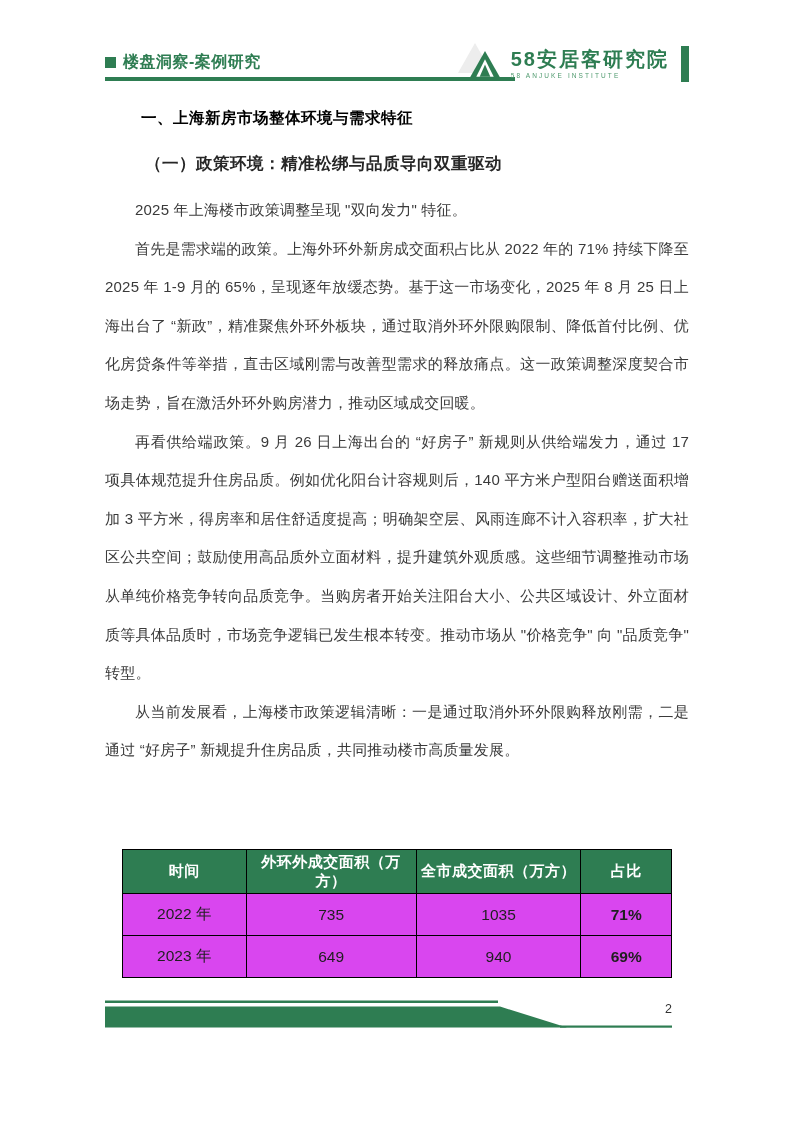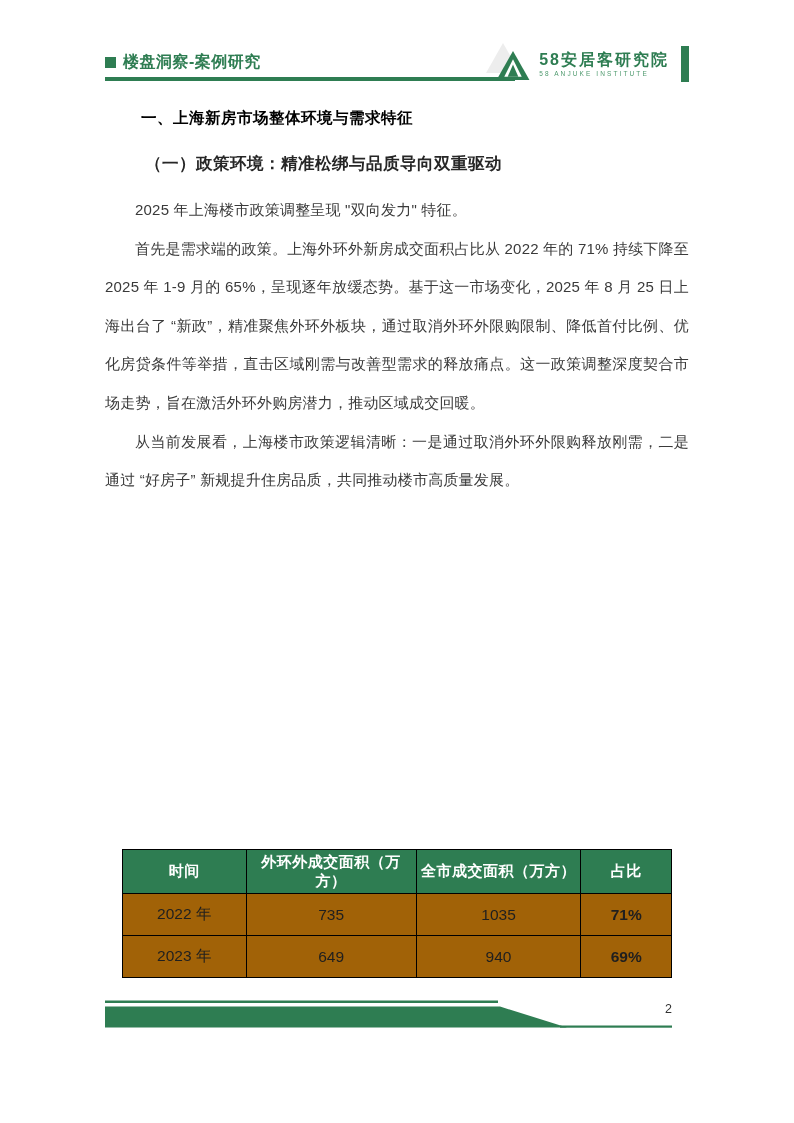--- a/index.html
+++ b/index.html
@@ -20,21 +20,21 @@
   .logo-area { position:absolute; right:0; top:0; display:flex; align-items:center; }
   .logo-mark { position:relative; width:38px; height:33px; margin-right:6px; }
   .logo-shadow {
     position:absolute; left:-9px; top:-5px;
     width:0; height:0;
     border-left:17px solid transparent; border-right:17px solid transparent;
     border-bottom:30px solid #ededed;
   }
   .logo-svg { position:absolute; left:0; top:2px; }
   .logo-text { display:flex; flex-direction:column; line-height:1.1; }
-  .logo-name { color:#2E7D52; font-size:16px; font-weight:bold; letter-spacing:2px; }
+  .logo-name { color:#2E7D52; font-size:20px; font-weight:bold; letter-spacing:2px; }
   .logo-sub { color:#4f9a6e; font-size:6.5px; letter-spacing:2.1px; margin-top:2px; }
   .logo-bar { width:8px; height:36px; background:#2E7D52; margin-left:12px; }
 
   
   .content { position:absolute; top:108px; left:105px; width:584px; color:#3A3A3A; }
   .h1 {
     font-size:15.5px; font-weight:bold; color:#000000;
     margin-left:36px; letter-spacing:0.5px;
   }
   .h2 {
@@ -52,21 +52,21 @@
   table.data { border-collapse:collapse; width:550px; table-layout:fixed;border-radius:9px; }
   table.data col.c1 { width:22.5%; } table.data col.c2 { width:31%; }
   table.data col.c3 { width:30%; }  table.data col.c4 { width:16.5%; }
   table.data th, table.data td {
     border:1.5px solid #000; text-align:center; vertical-align:middle;
   }
   table.data th {
     background:#2E7D52; color:#ffffff; font-size:15px; font-weight:bold;
     height:44px; letter-spacing:0.5px;
   }
-  table.data td { height:42px; font-size:15.5px; color:#1f1f1f; background:#a16207; }
+  table.data td { height:42px; font-size:15.5px; color:#1f1f1f; background:#d946ef; }
   table.data td:last-child { font-weight:bold; }
 
   
   .footer-ribbon { position:absolute; left:105px; top:1000px; }
   .page-number { position:absolute; right:122px; top:1002px; font-size:12.5px; color:#333; }
 </style>
 </head>
 <body>
 
 <div class="page">
@@ -95,20 +95,21 @@
     </div>
   </div>
 
   <div class="content">
     <div class="h1">一、上海新房市场整体环境与需求特征</div>
     <div class="h2">（一）政策环境：精准松绑与品质导向双重驱动</div>
 
     <div class="paragraphs">
         <p>2025 年上海楼市政策调整呈现 "双向发力" 特征。</p>
         <p>首先是需求端的政策。上海外环外新房成交面积占比从 2022 年的 71% 持续下降至 2025 年 1-9 月的 65%，呈现逐年放缓态势。基于这一市场变化，2025 年 8 月 25 日上海出台了 “新政”，精准聚焦外环外板块，通过取消外环外限购限制、降低首付比例、优化房贷条件等举措，直击区域刚需与改善型需求的释放痛点。这一政策调整深度契合市场走势，旨在激活外环外购房潜力，推动区域成交回暖。</p>
+        <p>再看供给端政策。9 月 26 日上海出台的 “好房子” 新规则从供给端发力，通过 17 项具体规范提升住房品质。例如优化阳台计容规则后，140 平方米户型阳台赠送面积增加 3 平方米，得房率和居住舒适度提高；明确架空层、风雨连廊不计入容积率，扩大社区公共空间；鼓励使用高品质外立面材料，提升建筑外观质感。这些细节调整推动市场从单纯价格竞争转向品质竞争。当购房者开始关注阳台大小、公共区域设计、外立面材质等具体品质时，市场竞争逻辑已发生根本转变。推动市场从 "价格竞争" 向 "品质竞争" 转型。</p>
         <p>从当前发展看，上海楼市政策逻辑清晰：一是通过取消外环外限购释放刚需，二是通过 “好房子” 新规提升住房品质，共同推动楼市高质量发展。</p>
       </div>
 
     <div class="table-wrap">
       <table class="data">
         <colgroup>
             <col class="c1">
             <col class="c2">
             <col class="c3">
             <col class="c4">

